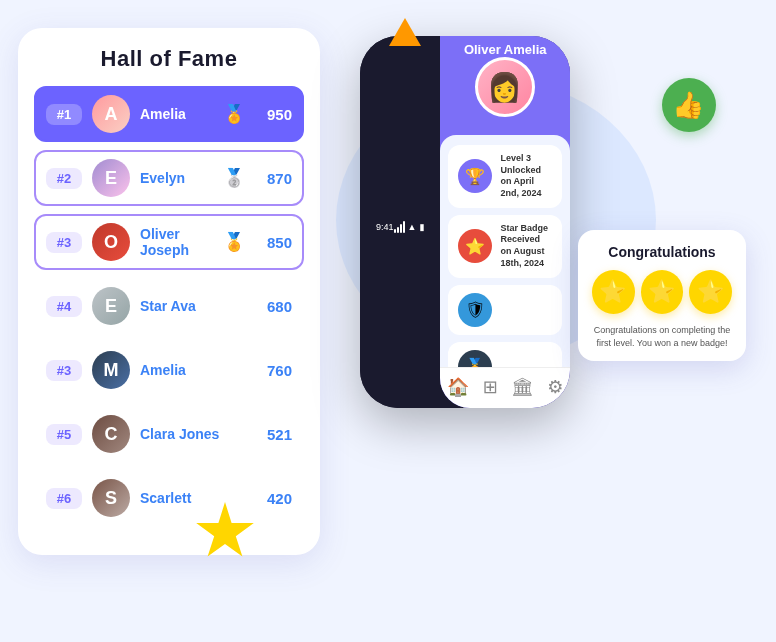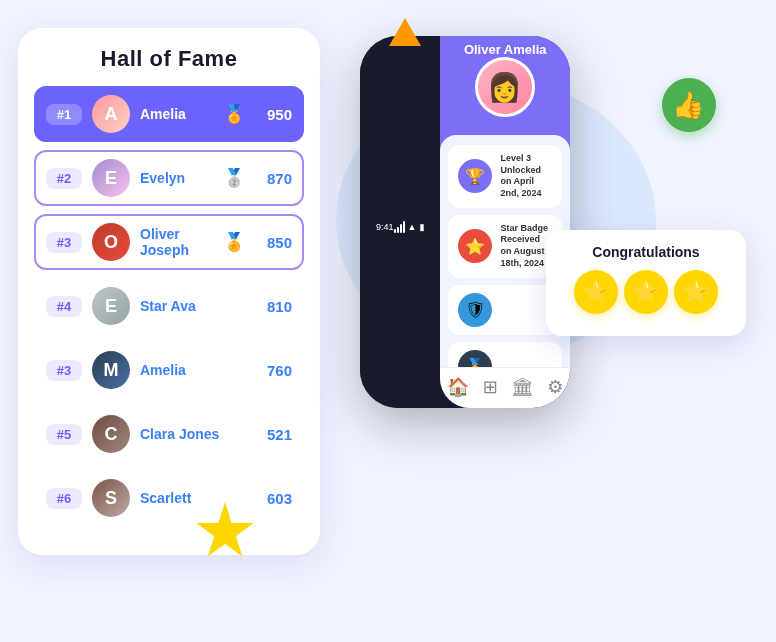--- a/index.html
+++ b/index.html
@@ -299,21 +299,21 @@
       cursor: pointer;
     }
 
     .nav-icon.active { color: #7c6ff7; }
 
     
     .congrats-popup {
       position: absolute;
       right: 30px;
       top: 230px;
-      width: 200px;
+      width: 168px;
       background: #fff;
       border-radius: 16px;
       padding: 14px 14px 12px;
       box-shadow: 0 8px 28px rgba(80,80,180,0.18);
       z-index: 8;
     }
 
     .congrats-title {
       font-size: 14px;
       font-weight: 800;
@@ -405,42 +405,42 @@
       <div class="avatar av-oliver">O</div>
       <div class="hof-name">Oliver Joseph</div>
       <span class="medal-icon">🏅</span>
       <div class="hof-score">850</div>
     </div>
 
     <div class="hof-item">
       <div class="rank-badge">#4</div>
       <div class="avatar av-emily">E</div>
       <div class="hof-name">Star Ava</div>
-      <div class="hof-score">810</div>
+      <div class="hof-score">680</div>
     </div>
 
     <div class="hof-item">
       <div class="rank-badge">#3</div>
       <div class="avatar av-madison">M</div>
       <div class="hof-name">Amelia</div>
       <div class="hof-score">760</div>
     </div>
 
     <div class="hof-item">
       <div class="rank-badge">#5</div>
       <div class="avatar av-clara">C</div>
       <div class="hof-name">Clara Jones</div>
       <div class="hof-score">521</div>
     </div>
 
     <div class="hof-item">
       <div class="rank-badge">#6</div>
       <div class="avatar av-scarlett">S</div>
       <div class="hof-name">Scarlett</div>
-      <div class="hof-score">603</div>
+      <div class="hof-score">420</div>
     </div>
   </div>
 </div>
 
 <div class="phone-mockup">
 
   <div class="phone-notch-bar">
     <span>9:41</span>
     <div class="status-icons">
       <div class="signal-bar">
@@ -489,13 +489,14 @@
   </div>
 </div>
 
 <div class="congrats-popup">
   <div class="congrats-title">Congratulations</div>
   <div class="stars-row">
     <div class="star-item">⭐</div>
     <div class="star-item">⭐</div>
     <div class="star-item">⭐</div>
   </div>
+  <div class="congrats-text">Congratulations on completing the first level. You won a new badge!</div>
 </div>
 
 </body></html>

